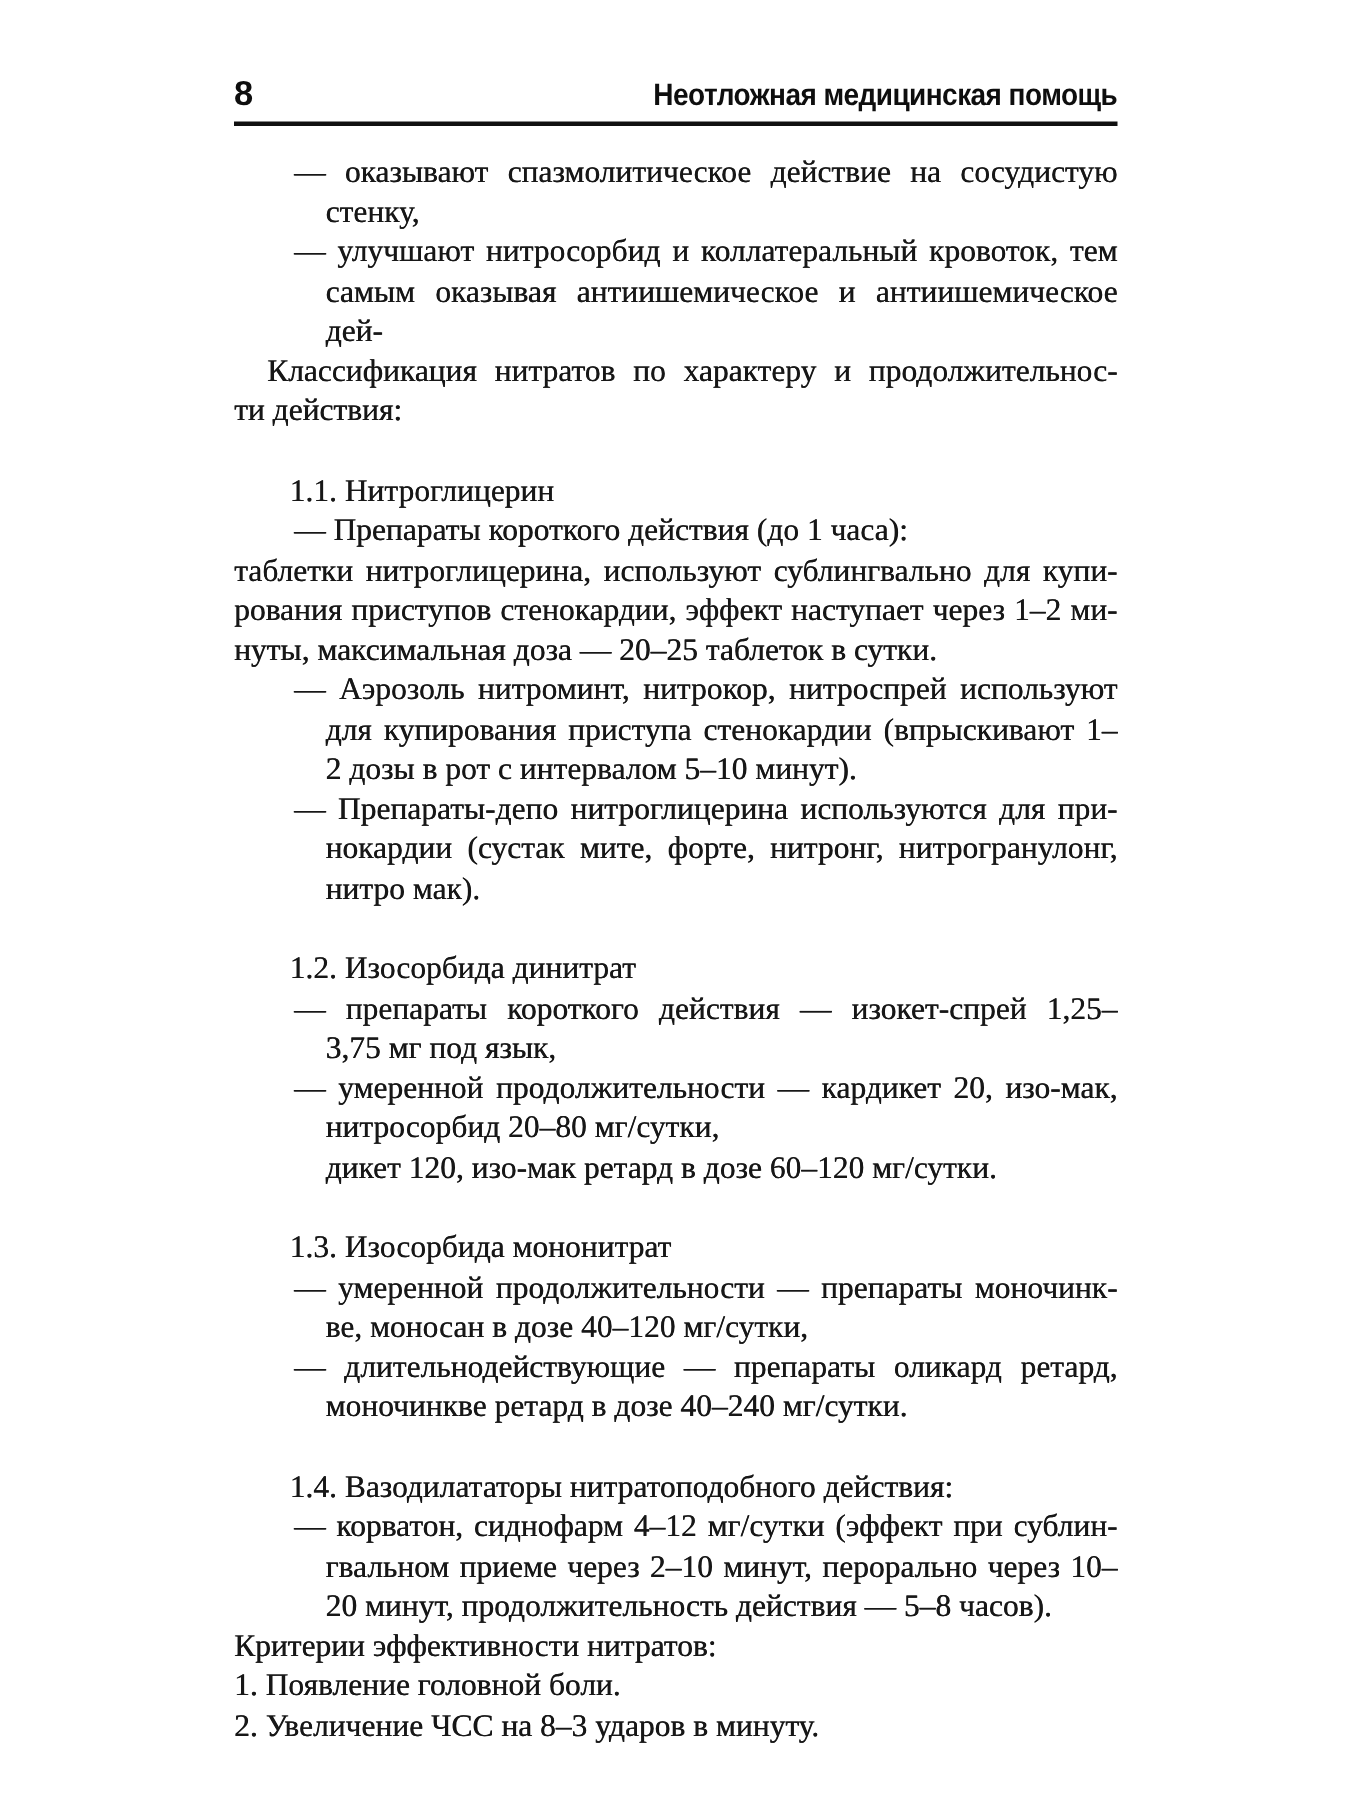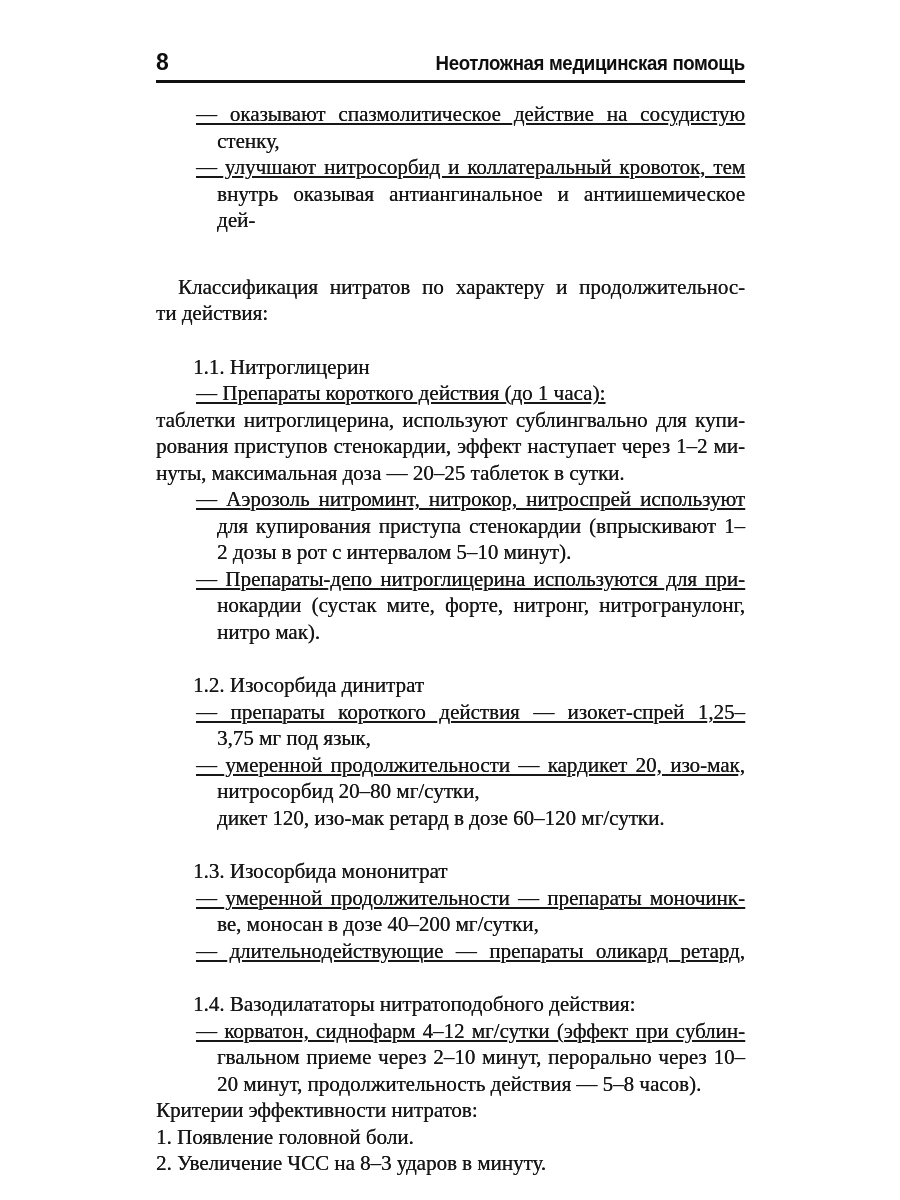--- a/index.html
+++ b/index.html
@@ -53,42 +53,42 @@
     line-height: 26.5px;
     color: #171717;
     text-shadow: 0.25px 0 0 currentColor; 
   }
   .line {
     text-align: justify;
     text-align-last: left;
     white-space: normal;
   }
   .line.j  { text-align-last: justify; }   
-  .line.in1 { text-indent: 22px; margin-top: 40px; }         
+  .line.in1 { text-indent: 22px; }         
   .line.in2 { text-indent: 37px; margin-top: 27px; }         
-  .line.b1 { padding-left: 61px; text-indent: -21px; text-decoration: underline; } 
+  .line.b1 { padding-left: 61px; text-indent: -21px; } 
   .line.b2 { padding-left: 61px; }         
   .line.m0 { }                             
 </style>
 </head>
 <body>
 
 <div class="page">
 
   <header class="running-head">
     <span class="page-number">8</span>
     <span class="running-title">Неотложная медицинская помощь</span>
   </header>
 
   <main class="body-text">
 
   <div class="line b1 j">— оказывают спазмолитическое действие на сосудистую</div>
       <div class="line b2">стенку,</div>
       <div class="line b1 j">— улучшают нитросорбид и коллатеральный кровоток, тем</div>
-      <div class="line b2 j">внутрь оказывая антиангинальное и антиишемическое дей-</div>
+      <div class="line b2 j">самым оказывая антиишемическое и антиишемическое дей-</div>
       <div class="line in1 j">Классификация нитратов по характеру и продолжительнос-</div>
       <div class="line m0">ти действия:</div>
       <div class="line in2">1.1. Нитроглицерин</div>
       <div class="line b1">— Препараты короткого действия (до 1 часа):</div>
       <div class="line m0 j">таблетки нитроглицерина, используют сублингвально для купи-</div>
       <div class="line m0 j">рования приступов стенокардии, эффект наступает через 1–2 ми-</div>
       <div class="line m0">нуты, максимальная доза — 20–25 таблеток в сутки.</div>
       <div class="line b1 j">— Аэрозоль нитроминт, нитрокор, нитроспрей используют</div>
       <div class="line b2 j">для купирования приступа стенокардии (впрыскивают 1–</div>
       <div class="line b2">2 дозы в рот с интервалом 5–10 минут).</div>
@@ -96,22 +96,23 @@
       <div class="line b2 j">нокардии (сустак мите, форте, нитронг, нитрогранулонг,</div>
       <div class="line b2">нитро мак).</div>
       <div class="line in2">1.2. Изосорбида динитрат</div>
       <div class="line b1 j">— препараты короткого действия — изокет-спрей 1,25–</div>
       <div class="line b2">3,75 мг под язык,</div>
       <div class="line b1 j">— умеренной продолжительности — кардикет 20, изо-мак,</div>
       <div class="line b2">нитросорбид 20–80 мг/сутки,</div>
       <div class="line b2">дикет 120, изо-мак ретард в дозе 60–120 мг/сутки.</div>
       <div class="line in2">1.3. Изосорбида мононитрат</div>
       <div class="line b1 j">— умеренной продолжительности — препараты моночинк-</div>
-      <div class="line b2">ве, моносан в дозе 40–200 мг/сутки,</div>
+      <div class="line b2">ве, моносан в дозе 40–120 мг/сутки,</div>
       <div class="line b1 j">— длительнодействующие — препараты оликард ретард,</div>
+      <div class="line b2">моночинкве ретард в дозе 40–240 мг/сутки.</div>
       <div class="line in2">1.4. Вазодилататоры нитратоподобного действия:</div>
       <div class="line b1 j">— корватон, сиднофарм 4–12 мг/сутки (эффект при сублин-</div>
       <div class="line b2 j">гвальном приеме через 2–10 минут, перорально через 10–</div>
       <div class="line b2">20 минут, продолжительность действия — 5–8 часов).</div>
       <div class="line m0">Критерии эффективности нитратов:</div>
       <div class="line m0">1. Появление головной боли.</div>
       <div class="line m0">2. Увеличение ЧСС на 8–3 ударов в минуту.</div>
     </main>
 
 </div>

